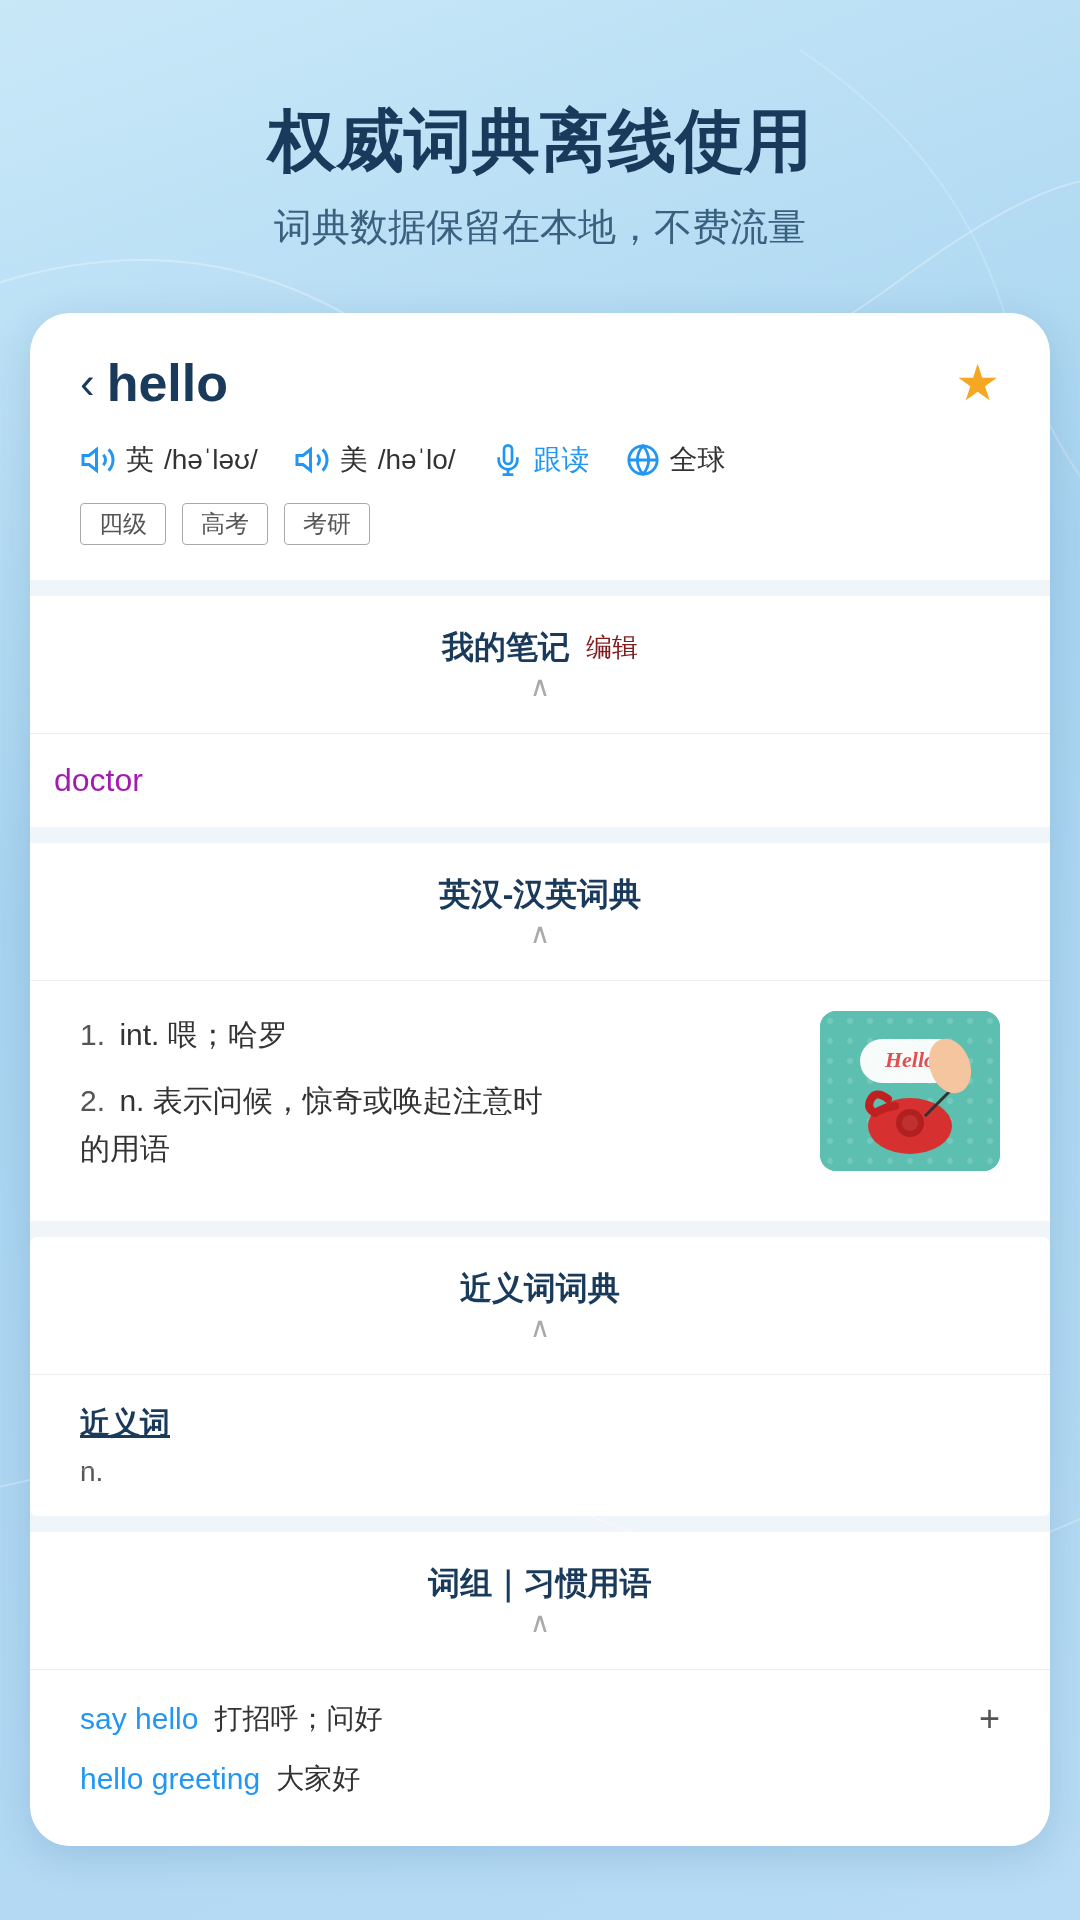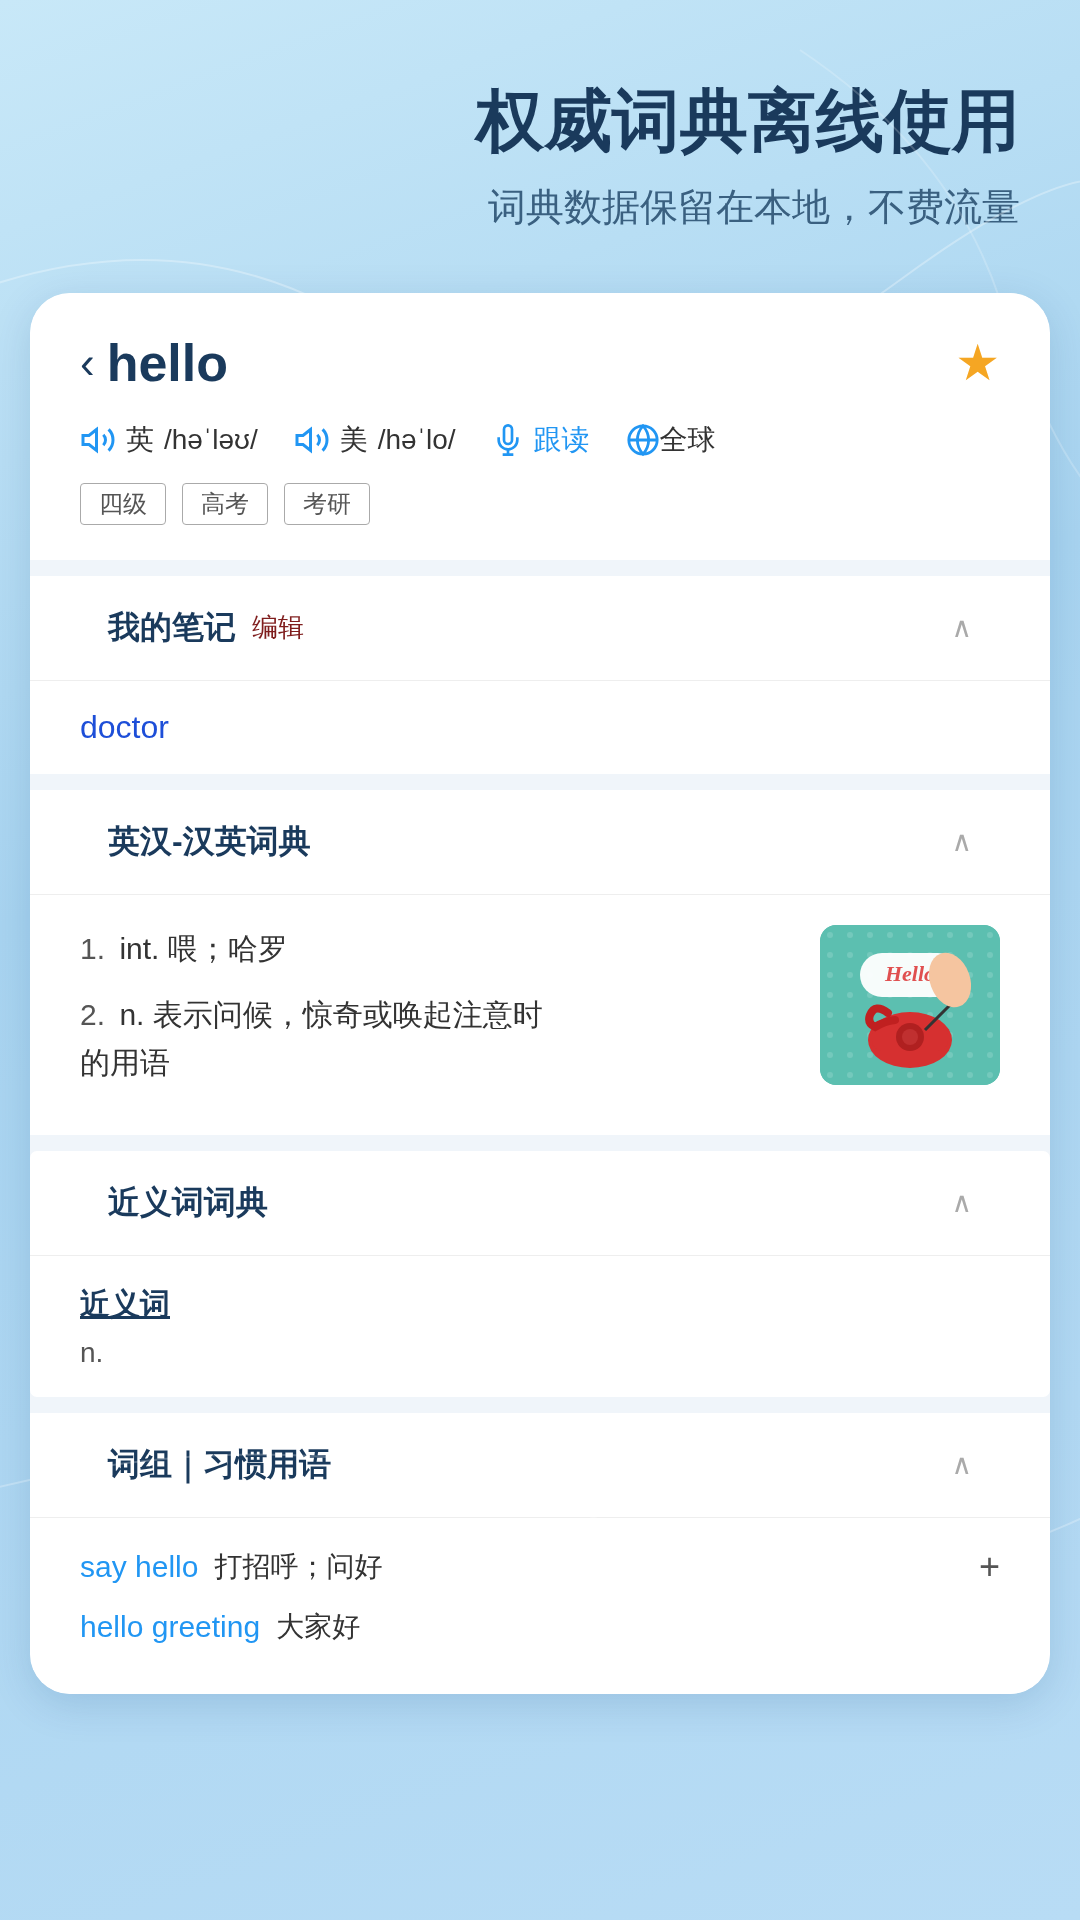--- a/index.html
+++ b/index.html
@@ -18,22 +18,22 @@
       position: absolute;
       top: 0; left: 0; right: 0; bottom: 0;
       pointer-events: none;
       overflow: hidden;
     }
     .bg-decor svg {
       width: 100%; height: 100%;
     }
 
     .top-section {
-      padding: 80px 60px 40px;
-      text-align: right;
+      padding: 100px 60px 40px;
+      text-align: center;
     }
     .main-title {
       font-size: 68px;
       font-weight: 800;
       color: #1a3a5c;
       line-height: 1.2;
       margin-bottom: 20px;
     }
     .sub-title {
       font-size: 38px;
@@ -114,20 +114,21 @@
       gap: 10px;
       color: #2196F3;
     }
     .mic-label {
       font-size: 28px;
       color: #2196F3;
     }
     .global-item {
       display: flex;
       align-items: center;
+      gap: 10px;
     }
     .global-label {
       font-size: 28px;
       color: #333;
     }
 
     
     .tags-row {
       display: flex;
       gap: 16px;
@@ -142,22 +143,23 @@
 
     
     .section {
       background: white;
       margin-top: 16px;
     }
     .section-header {
       display: flex;
       align-items: center;
       justify-content: space-between;
-      padding: 30px 78px;
+      padding: 30px 34px;
       border-bottom: 1px solid #eee;
+      flex-direction: column;
     }
     .section-title {
       font-size: 32px;
       font-weight: 600;
       color: #1a3a5c;
     }
     .section-edit {
       font-size: 26px;
       color: #7f1d1d;
       margin-left: 16px;
@@ -166,23 +168,23 @@
       display: flex;
       align-items: center;
     }
     .chevron-up {
       font-size: 28px;
       color: #aaa;
     }
 
     
     .notes-content {
-      padding: 28px 50px;
+      padding: 28px 24px;
       font-size: 32px;
-      color: #1d4ed8;
+      color: #a21caf;
     }
 
     
     .dict-content {
       padding: 30px 50px;
     }
     .dict-inner {
       display: flex;
       gap: 20px;
       align-items: flex-start;

